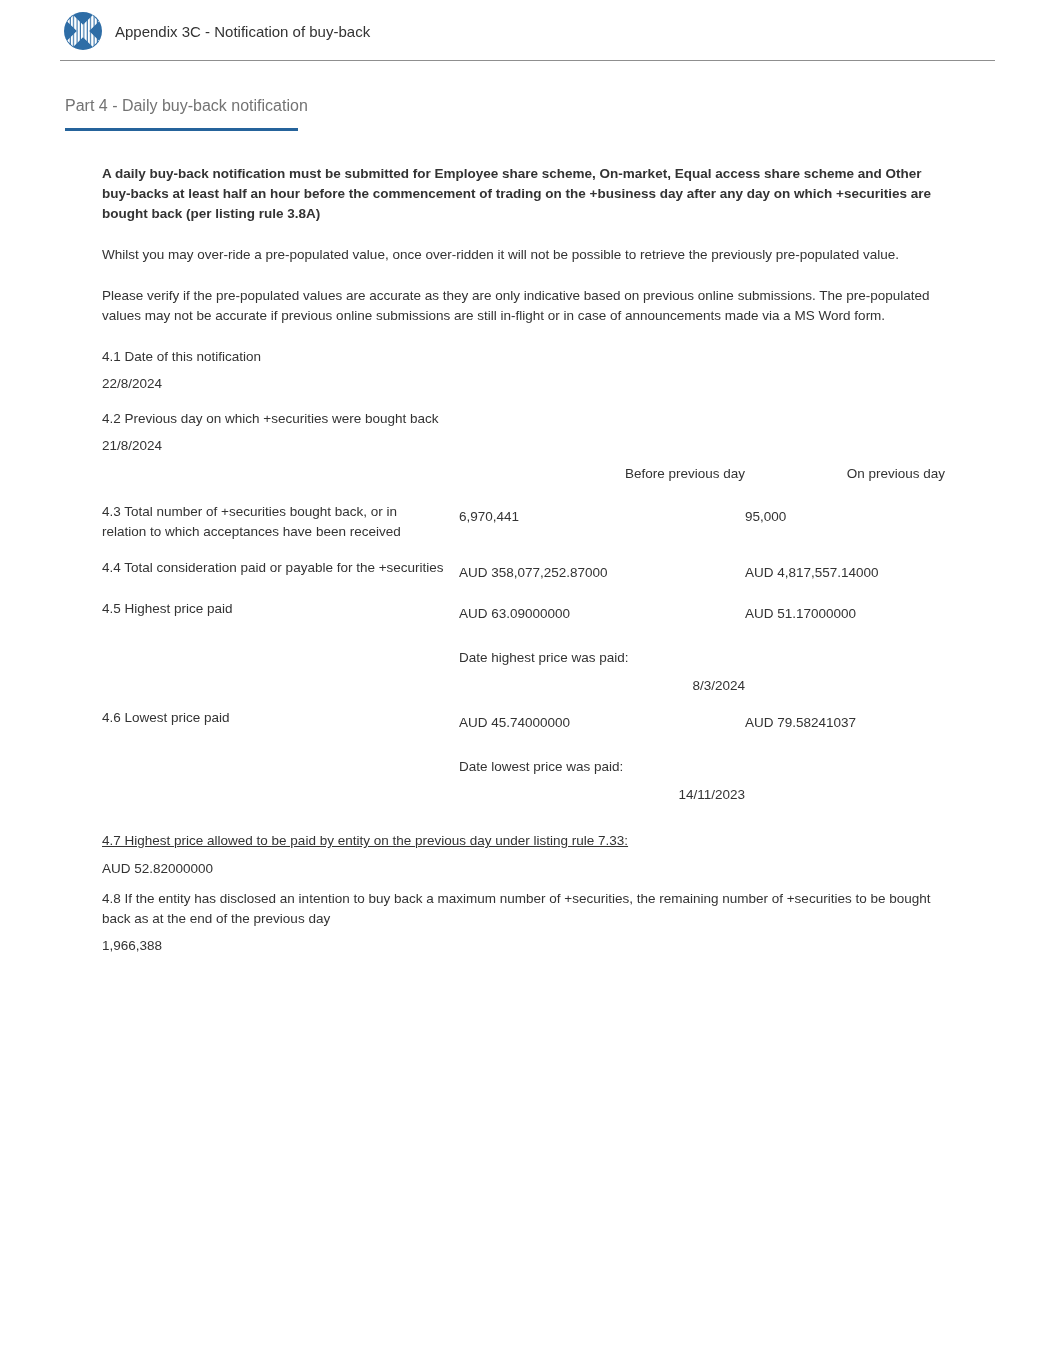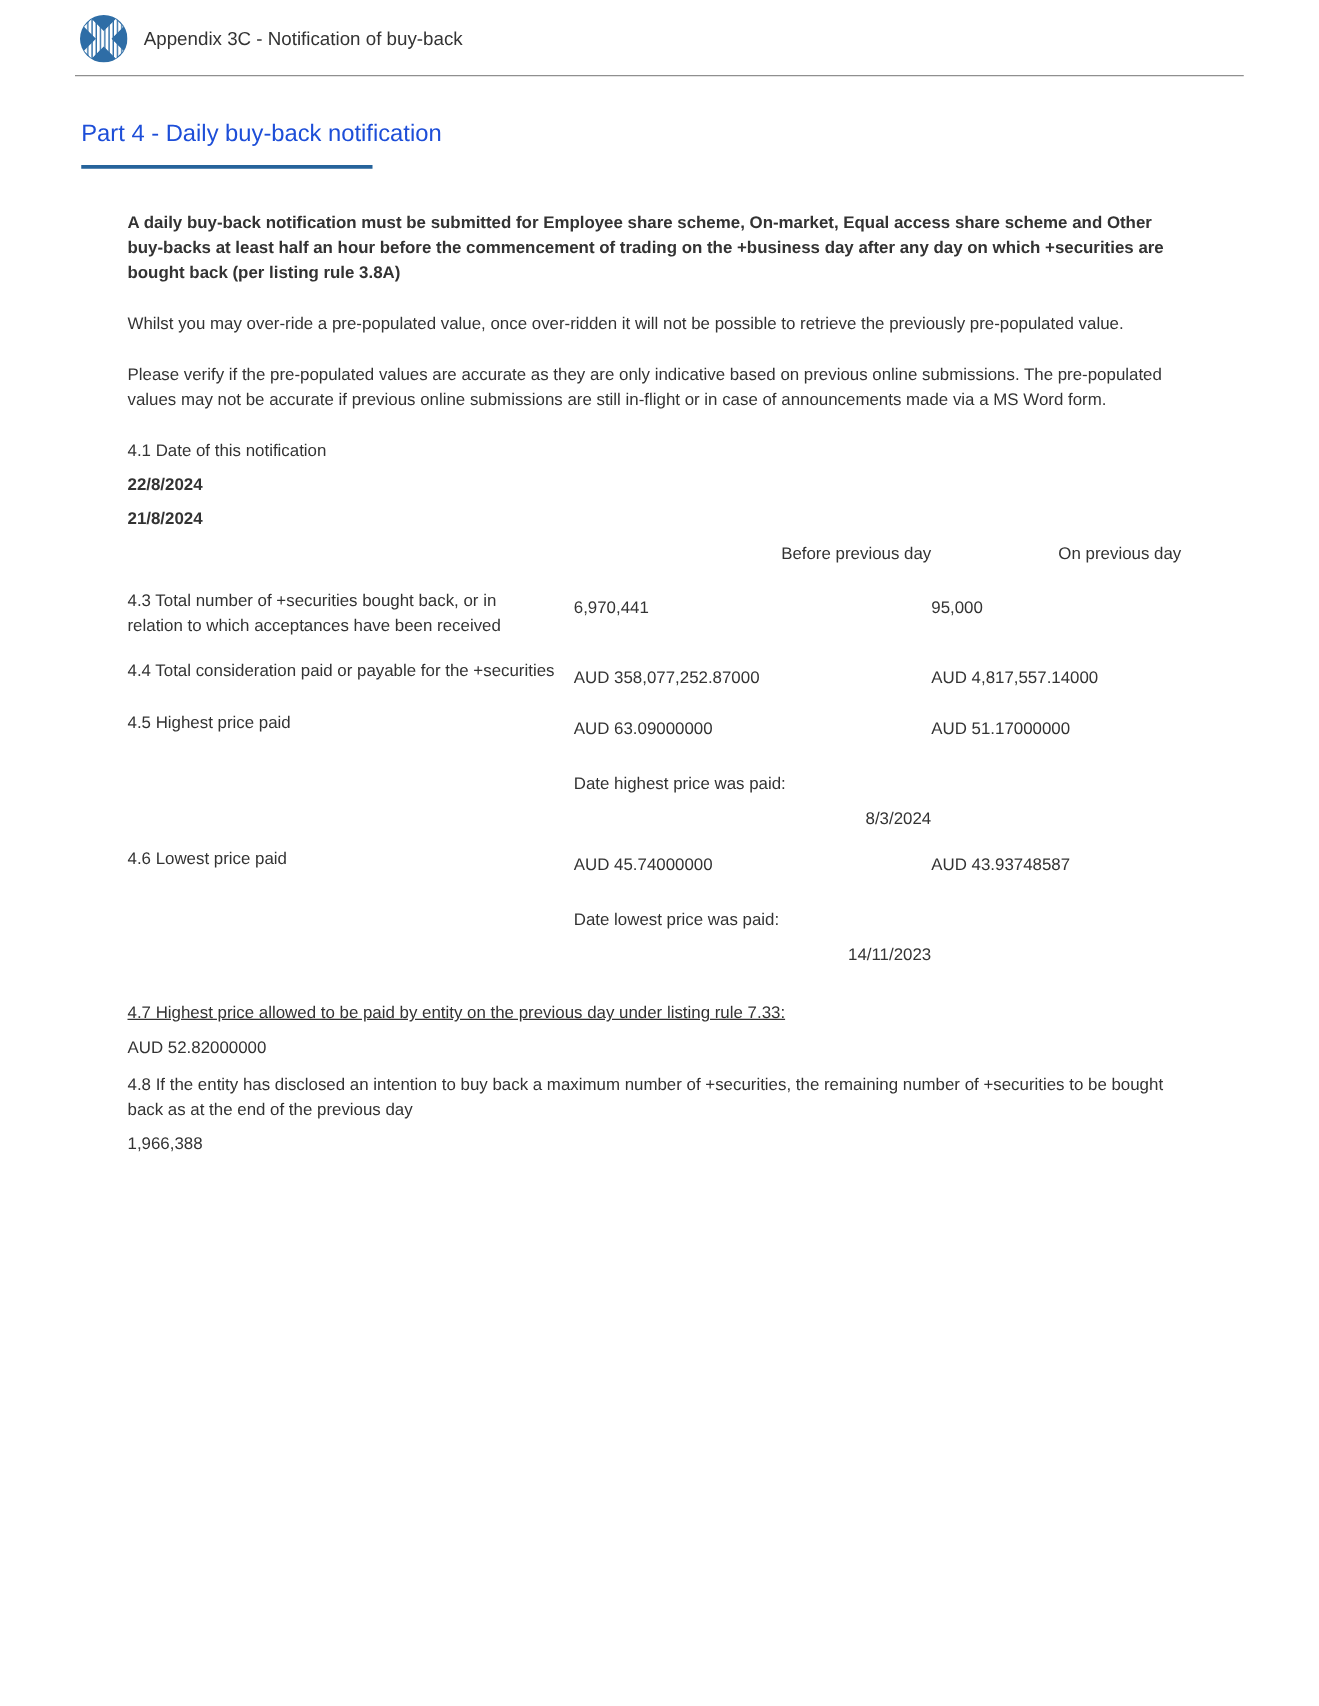--- a/index.html
+++ b/index.html
@@ -15,30 +15,30 @@
   .header {
     margin:0 60px; height:61px; box-sizing:border-box;
     border-bottom:1px solid #8f8f8f;
     display:flex; align-items:center; gap:13px; padding-left:4px; padding-top:2px;
   }
   .logo { width:38px; height:38px; flex:0 0 auto; }
   .header-title { font-size:15px; color:#333333; }
 
   
   .part-section { margin:0 60px; padding-top:36px; }
-  .part-title { font-size:19px; font-weight:400; color:#1d4ed8; margin:0 0 0 5px; }
+  .part-title { font-size:16px; font-weight:400; color:#737373; margin:0 0 0 5px; }
   .part-underline { width:233px; height:3px; background:#25639b; margin:13px 0 0 5px; }
 
   
   .content { margin:0 60px 0 102px; width:843px; font-size:13.5px; line-height:20px; }
   .content p { margin:0 0 21px 0; }
   .content p:first-child { margin-top:33px;font-weight:bold; }
 
   .q-label { margin-top:15px; }
-  .q-value { margin-top:7px;font-weight:bold; }
+  .q-value { margin-top:7px; }
 
   
   .t-row { display:grid; grid-template-columns:357px 286px 1fr; align-items:start; }
   .t-head { margin-top:8px; }
   .t-head .cell-col { padding-top:0;text-align:right; }
   .cell-label { padding-right:14px; }
   .cell-col { padding-top:5px; }
   .row-43 { margin-top:18px; }
   .row-44 { margin-top:16px; }
   .row-45 { margin-top:16px; }
@@ -97,20 +97,21 @@
 
   <div class="content">
 
     <p>A daily buy-back notification must be submitted for Employee share scheme, On-market, Equal access share scheme and Other buy-backs at least half an hour before the commencement of trading on the +business day after any day on which +securities are bought back (per listing rule 3.8A)</p>
     <p>Whilst you may over-ride a pre-populated value, once over-ridden it will not be possible to retrieve the previously pre-populated value.</p>
     <p>Please verify if the pre-populated values are accurate as they are only indicative based on previous online submissions. The pre-populated values may not be accurate if previous online submissions are still in-flight or in case of announcements made via a MS Word form.</p>
 
     <div class="q-label">4.1 Date of this notification</div>
     <div class="q-value">22/8/2024</div>
 
+    <div class="q-label">4.2 Previous day on which +securities were bought back</div>
     <div class="q-value">21/8/2024</div>
 
     <div class="t-row t-head">
       <div class="cell-label"></div>
       <div class="cell-col">Before previous day</div>
       <div class="cell-col">On previous day</div>
     </div>
 
     <div class="t-row row-43">
       <div class="cell-label">4.3 Total number of +securities bought back, or in relation to which acceptances have been received</div>
@@ -134,21 +135,21 @@
       <div class="cell-col">AUD 51.17000000</div>
     </div>
 
     <div class="t-row row-46">
       <div class="cell-label">4.6 Lowest price paid</div>
       <div class="cell-col">
         <div>AUD 45.74000000</div>
         <div class="date-label">Date lowest price was paid:</div>
         <div class="date-value">14/11/2023</div>
       </div>
-      <div class="cell-col">AUD 43.93748587</div>
+      <div class="cell-col">AUD 79.58241037</div>
     </div>
 
     <div class="q47-label">4.7 Highest price allowed to be paid by entity on the previous day under listing rule 7.33:</div>
     <div class="q47-value">AUD 52.82000000</div>
 
     <div class="q48-label">4.8 If the entity has disclosed an intention to buy back a maximum number of +securities, the remaining number of +securities to be bought back as at the end of the previous day</div>
     <div class="q48-value">1,966,388</div>
 
   </div>
 

